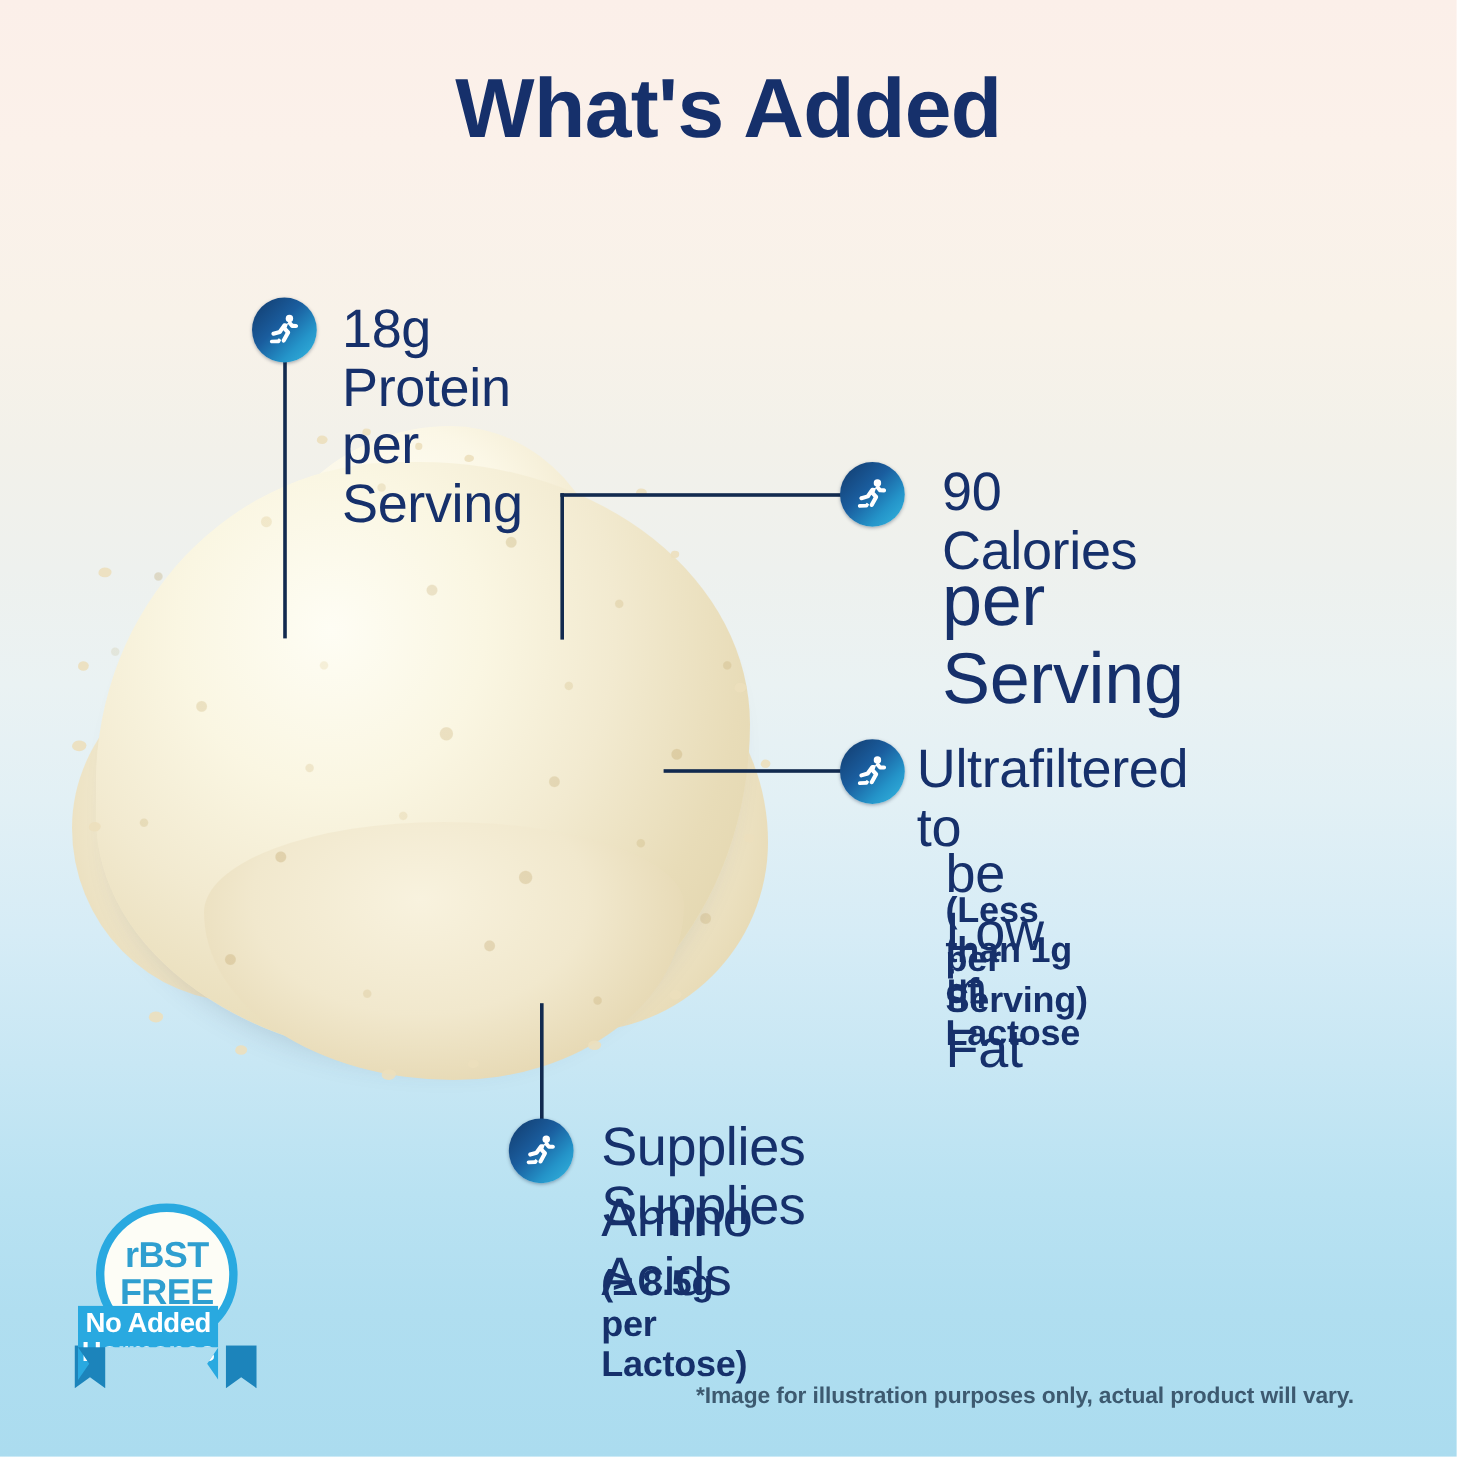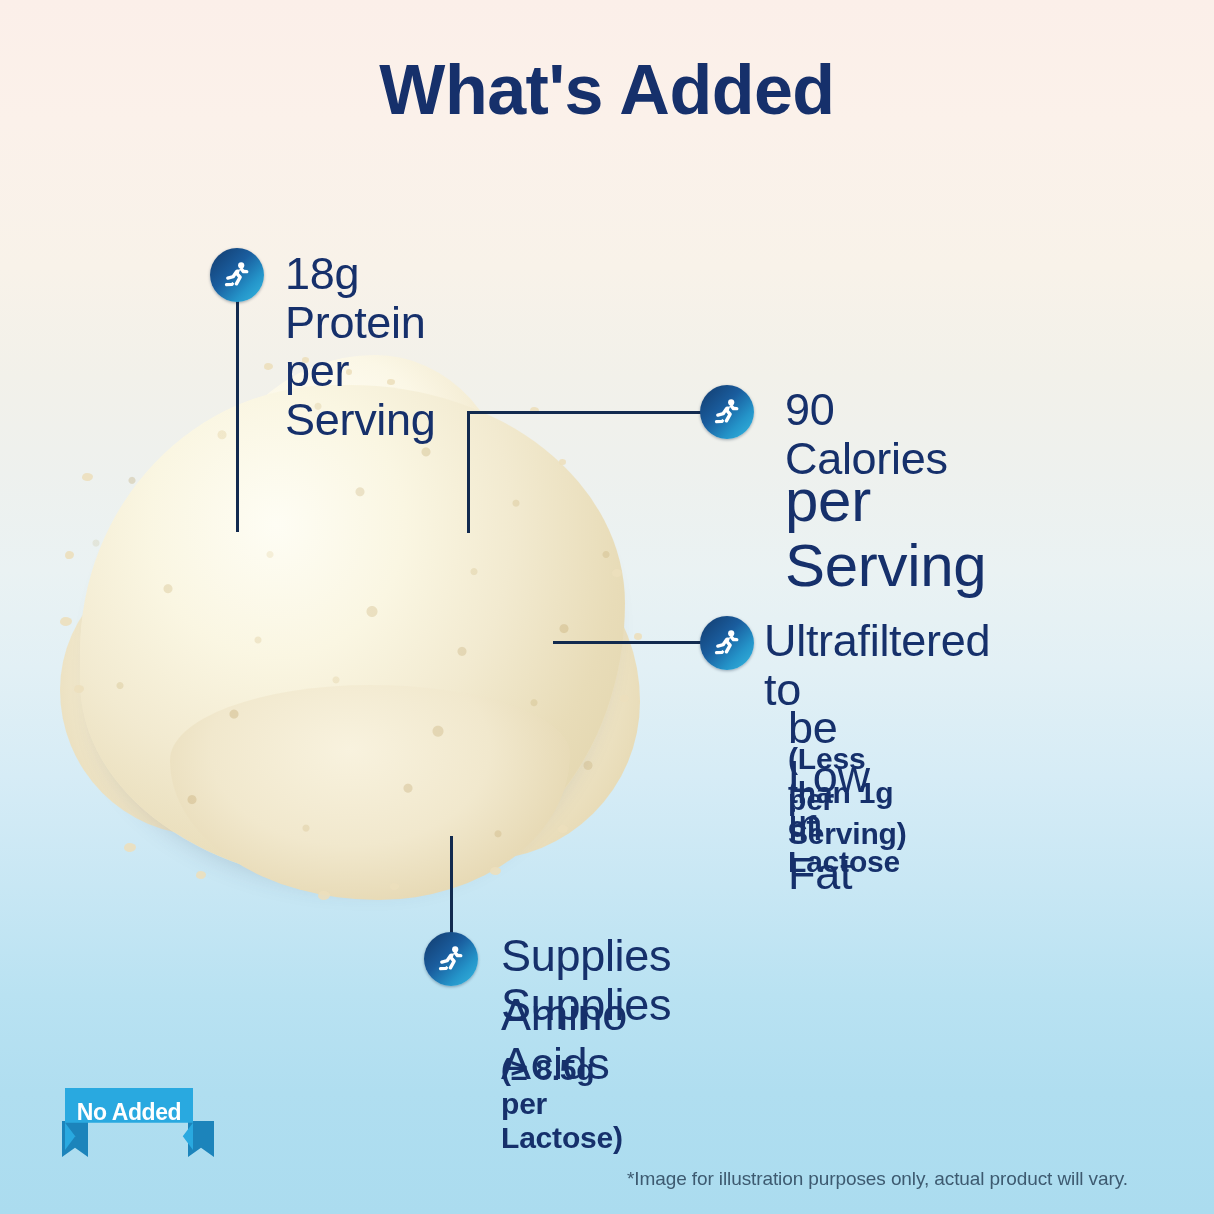--- a/index.html
+++ b/index.html
@@ -202,48 +202,47 @@
     left: 0;
     clip-path: polygon(0 0, 100% 0, 100% 100%, 50% 74%, 0 100%);
   }
   #ribbon-tail-right {
     right: 0;
     clip-path: polygon(0 0, 100% 0, 100% 100%, 50% 74%, 0 100%);
   }
   #ribbon-band {
     position: absolute;
     left: 3px; top: 85px;
-    width: 128px; height: 62px;
+    width: 117px; height: 62px;
     background: #29a9e0;
     clip-path: polygon(0 0, 100% 0, 100% 100%, 92% 78%, 100% 56%, 0 56%, 8% 78%, 0 100%);
     display: flex;
     flex-direction: column;
     align-items: center;
     justify-content: flex-start;
-    padding-top: 13px;
+    padding-top: 3px;
     box-sizing: border-box;
   }
   .ribbon-line {
     color: #ffffff;
     font-weight: bold;
     font-size: 23px;
     line-height: 1.04;
     letter-spacing: -0.4px;
   }
 
   
   #footnote {
     position: absolute;
-    left: 627px;
+    left: 580px;
     top: 1153px;
     font-size: 19px;
     color: #3d5a70;
-    font-weight: normal;
+    font-weight: bold;
     letter-spacing: -0.1px;
-    margin-top: 15px;
   }
 </style>
 </head>
 <body>
 
 <div id="stage">
 
   <div id="title">What's Added</div>
 
   <div id="powder-wrap">
@@ -338,20 +337,24 @@
       </svg>
     </div>
     <div class="callout-text" style="left:501px; top:932px; font-size:45px;">Supplies Supplies</div>
     <div class="callout-text" style="left:501px; top:991px; font-size:45px;">Amino Acids</div>
     <div class="callout-sub" style="left:501px; top:1053px; font-size:30px;">(≥ 8.5g per Lactose)</div>
   </div>
 
   <div id="rbst-badge">
     <div class="ribbon-tail" id="ribbon-tail-left"></div>
     <div class="ribbon-tail" id="ribbon-tail-right"></div>
+    <div id="badge-circle">
+      <div class="badge-line" id="badge-rbst">rBST</div>
+      <div class="badge-line" id="badge-free">FREE</div>
+    </div>
     <div id="ribbon-band">
       <div class="ribbon-line">No Added</div>
       <div class="ribbon-line">Hormones</div>
     </div>
   </div>
 
   <div id="footnote">*Image for illustration purposes only, actual product will vary.</div>
 
 </div>
 

